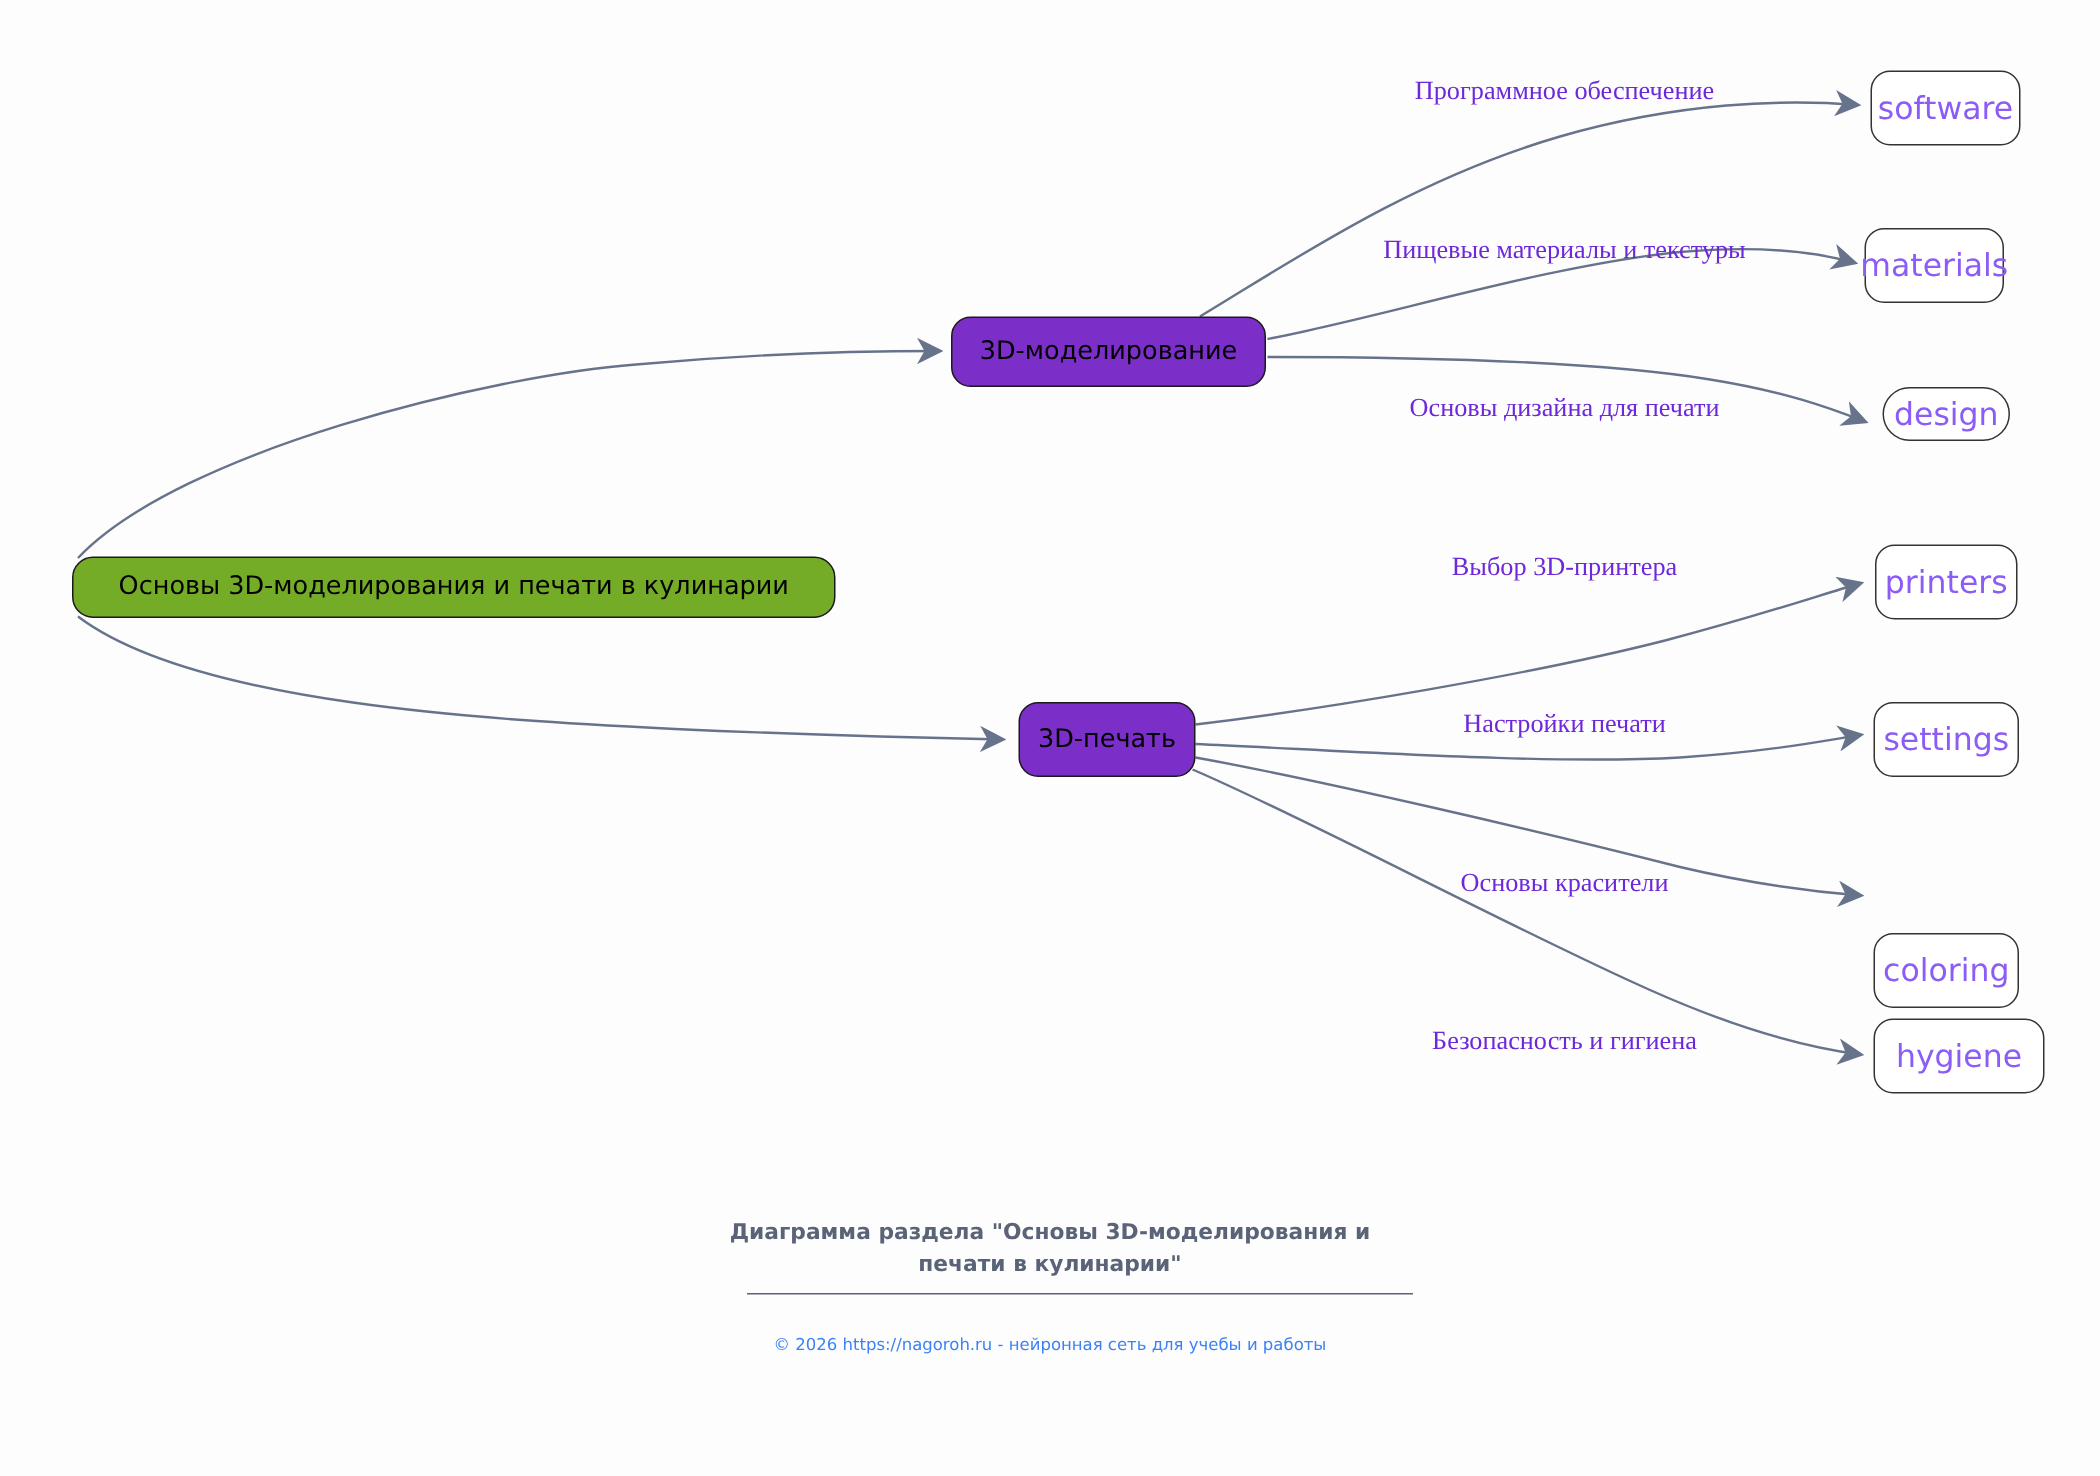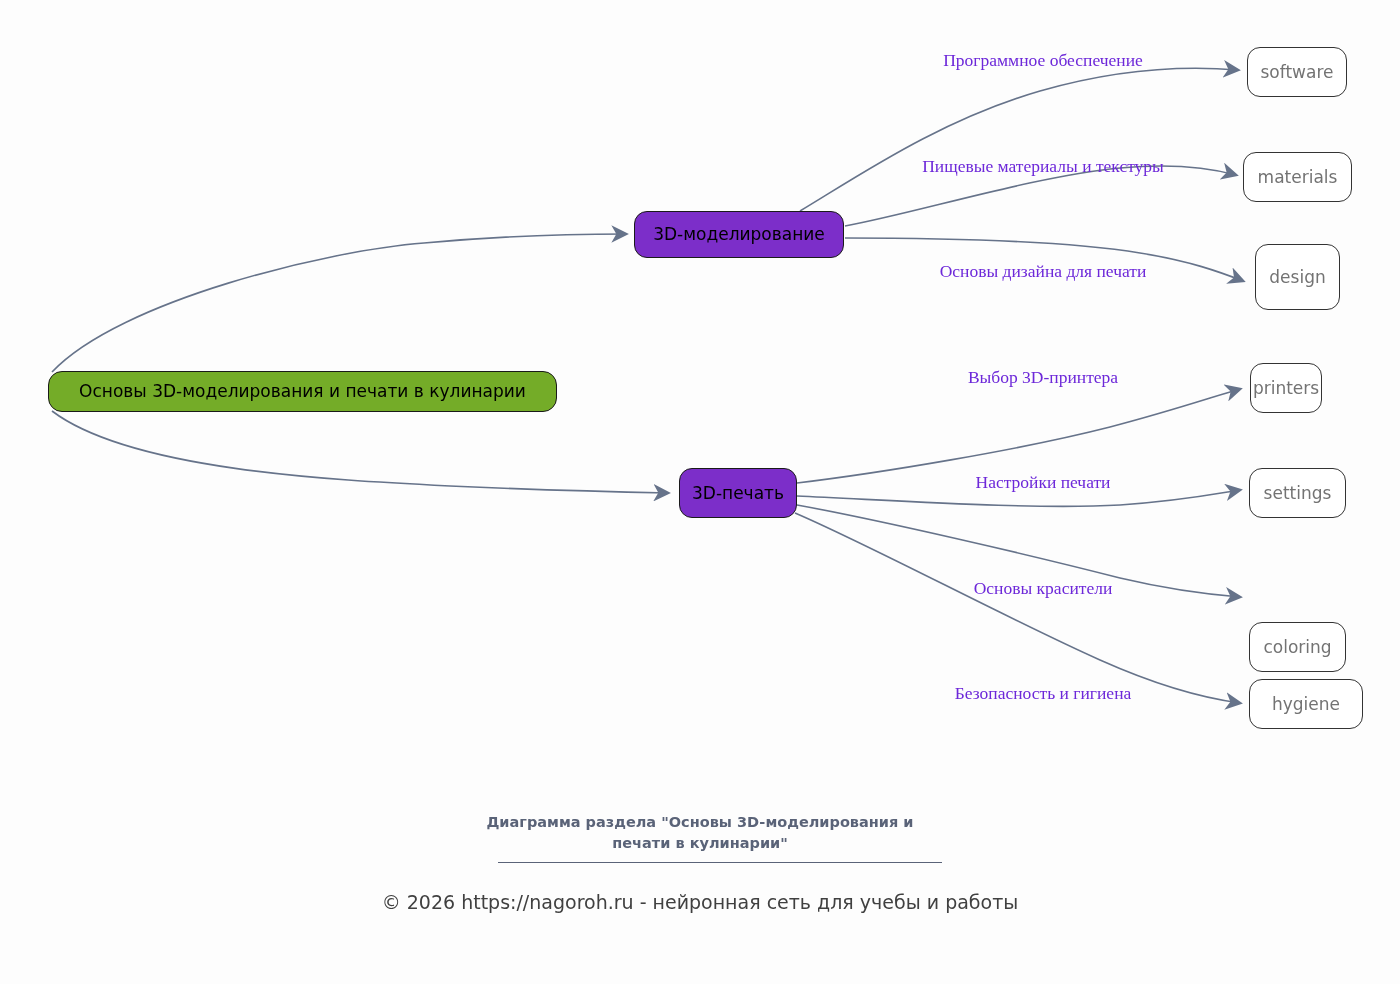--- a/index.html
+++ b/index.html
@@ -51,22 +51,22 @@
     border-radius: 13px;
     color: #000000;
     font-size: 17px;
     padding: 0 14px;
   }
 
   .node-leaf {
     background: #ffffff;
     border: 1.6px solid #333333;
     border-radius: 13px;
-    color: #737373;
-    font-size: 17px;
+    color: #8b5cf6;
+    font-size: 21px;
     padding: 0 12px;
   }
 
   
   .edge-label {
     position: absolute;
     font-family: "Liberation Serif", "DejaVu Serif", serif;
     font-size: 17.5px;
     color: #6d28d9;
     white-space: nowrap;
@@ -93,22 +93,22 @@
     position: absolute;
     top: 862px;
     left: 498px;
     width: 444px;
     height: 0;
     border-top: 1.3px solid #5a6378;
   }
   .footer-copy {
     top: 889px;
     font-family: "DejaVu Sans", "Liberation Sans", sans-serif;
-    font-size: 19px;
-    color: #404040;
+    font-size: 11px;
+    color: #3b82f6;
     line-height: 1.4;
   }
 </style>
 </head>
 <body>
 
 <svg id="canvas" viewBox="0 0 1400 984" xmlns="http://www.w3.org/2000/svg">
   <defs>
     <marker id="arrow" viewBox="0 0 12 12" refX="10" refY="6" markerWidth="11" markerHeight="11" orient="auto-start-reverse">
       <path d="M 0 0 L 12 6 L 0 12 L 3.4 6 z" fill="#66738a"></path>
@@ -138,25 +138,25 @@
 </svg>
 
 <div class="node node-root" style="left:48px; top:371px; width:509px; height:41px;">Основы 3D-моделирования и печати в кулинарии</div>
 
 <div class="node node-branch" style="left:634px; top:211px; width:210px; height:47px;">3D-моделирование</div>
 
 <div class="node node-branch" style="left:679px; top:468px; width:118px; height:50px;">3D-печать</div>
 
 <div class="node node-leaf" style="left:1247px; top:47px; width:100px; height:50px;">software</div>
 
-<div class="node node-leaf" style="left:1243px; top:152px; width:109px; height:50px;">materials</div>
+<div class="node node-leaf" style="left:1243px; top:152px; width:93px; height:50px;">materials</div>
 
-<div class="node node-leaf" style="left:1255px; top:244px; width:85px; height:66px;">design</div>
+<div class="node node-leaf" style="left:1255px; top:258px; width:85px; height:36px;border-radius:24px;">design</div>
 
-<div class="node node-leaf" style="left:1250px; top:363px; width:72px; height:50px;">printers</div>
+<div class="node node-leaf" style="left:1250px; top:363px; width:95px; height:50px;">printers</div>
 
 <div class="node node-leaf" style="left:1249px; top:468px; width:97px; height:50px;">settings</div>
 
 <div class="node node-leaf" style="left:1249px; top:574px; width:97px; height:50px;margin-top:48px;">coloring</div>
 
 <div class="node node-leaf" style="left:1249px; top:679px; width:114px; height:50px;">hygiene</div>
 
 <div class="edge-label" style="left:1043px; top:52px;">Программное обеспечение</div>
 
 <div class="edge-label" style="left:1043px; top:158px;">Пищевые материалы и текстуры</div>

